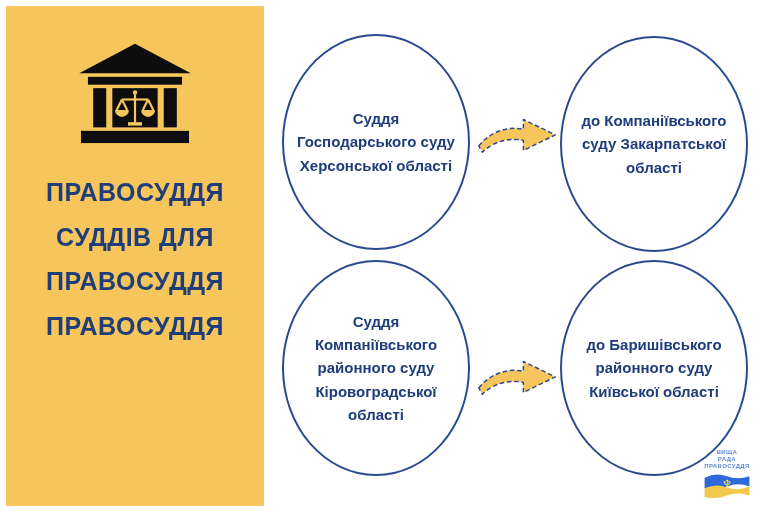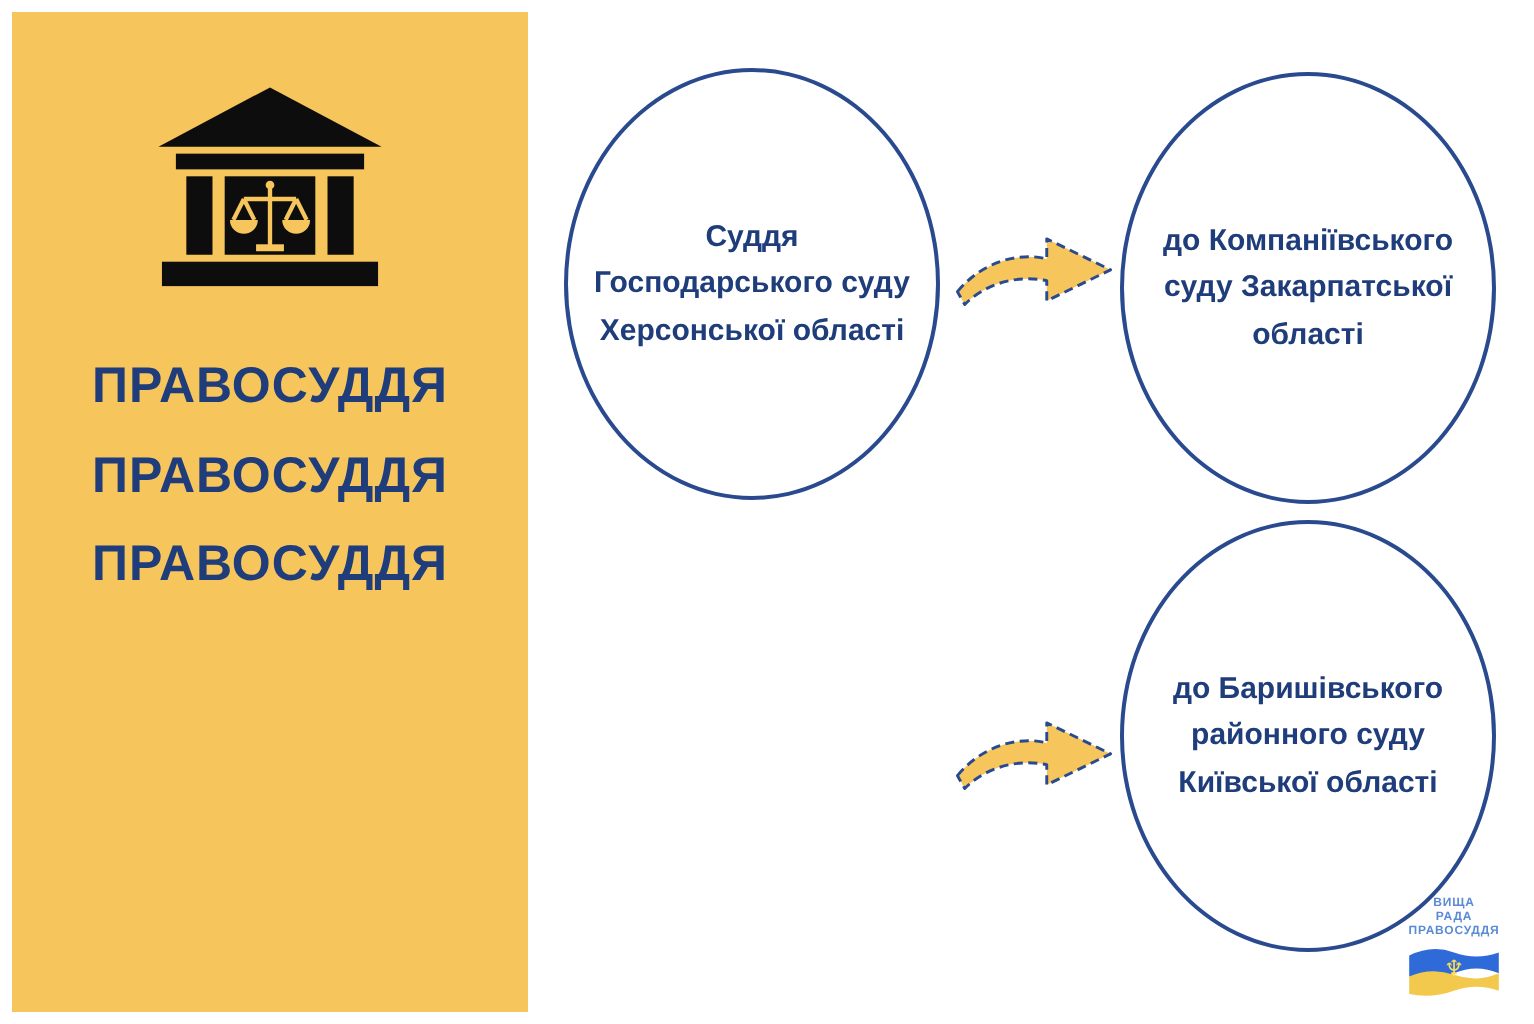--- a/index.html
+++ b/index.html
@@ -98,20 +98,21 @@
           <line x1="85" y1="66" x2="79" y2="78"></line>
           <line x1="85" y1="66" x2="91" y2="78"></line>
           <path d="M47,78 A8,8 0 0 0 63,78 Z" fill="#F6C55C" stroke="none"></path>
           <path d="M77,78 A8,8 0 0 0 93,78 Z" fill="#F6C55C" stroke="none"></path>
           <rect x="62" y="92" width="16" height="4" fill="#F6C55C" stroke="none"></rect>
         </g>
       </svg>
     </div>
     <div class="main-title">
       <div>ПРАВОСУДДЯ</div>
+      <div>СУДДІВ ДЛЯ</div>
       <div>ПРАВОСУДДЯ</div>
       <div>ПРАВОСУДДЯ</div>
     </div>
   </div>
 
   <div class="right-panel">
 
     <div class="ellipse e1">
       <span class="node-text">Суддя Господарського суду Херсонської області</span>
     </div>
@@ -119,20 +120,23 @@
     <div class="arrow a1">
       <svg width="82" height="52" viewBox="0 0 90 54" aria-hidden="true">
         <path d="M 3 40 C 16 24, 36 18, 52 22 L 52 11 L 87 28 L 52 45 L 52 34 C 38 31, 20 34, 7 47 Z" fill="#F6C55C" stroke="#2A4A8F" stroke-width="1.6" stroke-dasharray="5 3" stroke-linejoin="round"></path>
       </svg>
     </div>
 
     <div class="ellipse e2">
       <span class="node-text">до Компаніївського суду Закарпатської області</span>
     </div>
 
+    <div class="ellipse e3">
+      <span class="node-text">Суддя Компаніївського районного суду Кіровоградської області</span>
+    </div>
 
     <div class="arrow a2">
       <svg width="82" height="52" viewBox="0 0 90 54" aria-hidden="true">
         <path d="M 3 40 C 16 24, 36 18, 52 22 L 52 11 L 87 28 L 52 45 L 52 34 C 38 31, 20 34, 7 47 Z" fill="#F6C55C" stroke="#2A4A8F" stroke-width="1.6" stroke-dasharray="5 3" stroke-linejoin="round"></path>
       </svg>
     </div>
 
     <div class="ellipse e4">
       <span class="node-text">до Баришівського районного суду Київської області</span>
     </div>

